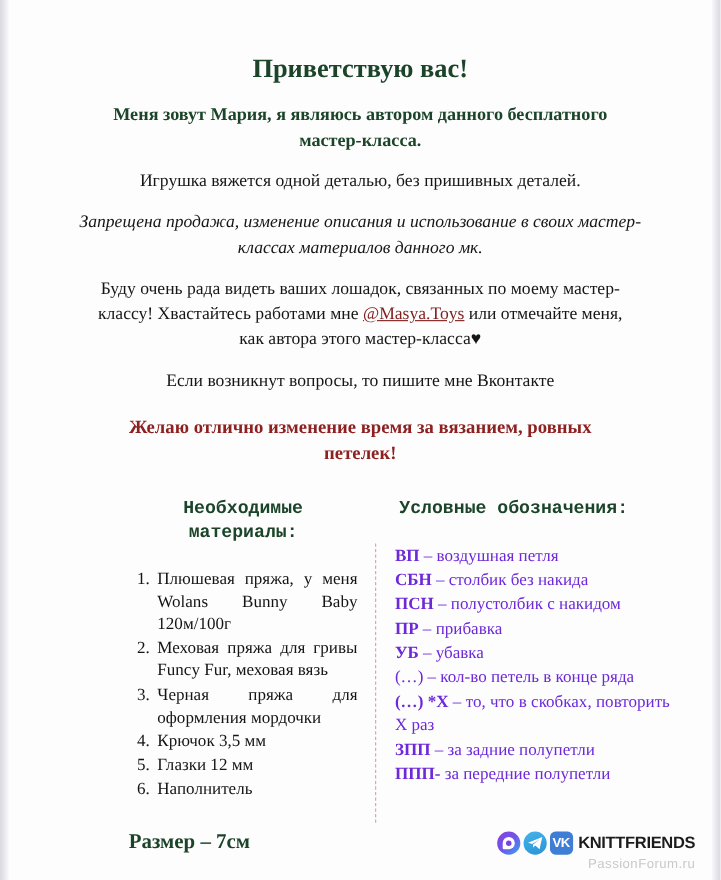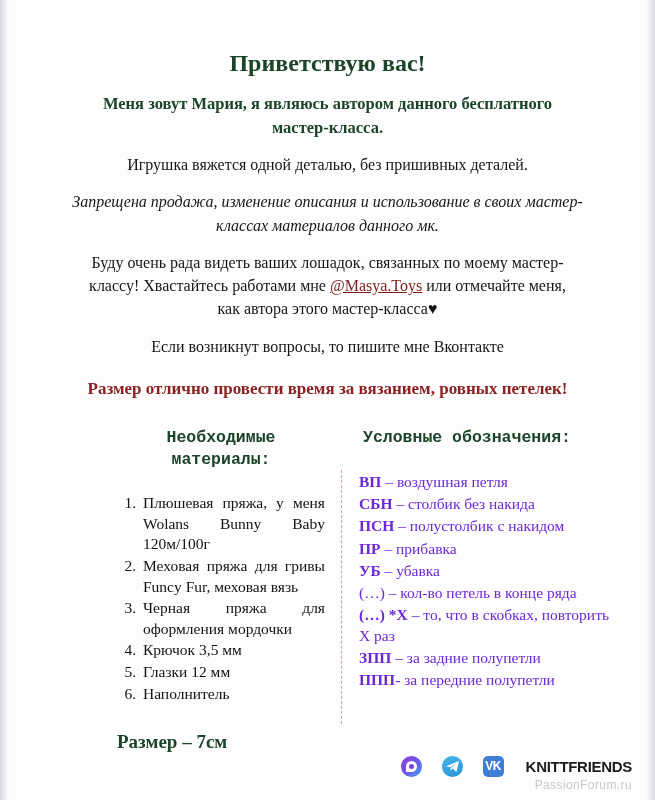--- a/index.html
+++ b/index.html
@@ -168,21 +168,21 @@
   .footer {
     position: absolute;
     right: 14px;
     bottom: 8px;
     text-align: right;
   }
   .brand-row {
     display: flex;
     align-items: center;
     justify-content: flex-end;
-    gap: 20px;
+    gap: 3px;
   }
   .sicon {
     width: 21px;
     height: 21px;
     display: inline-block;
     flex: 0 0 auto;
   }
   .sicon.viber {
     border-radius: 50%;
     background: linear-gradient(135deg, #8b3fe0 0%, #6f55e8 50%, #3aa7ef 100%);
@@ -253,21 +253,21 @@
     <p class="author">Меня зовут Мария, я являюсь автором данного бесплатного мастер-класса.</p>
 
     <p class="para">Игрушка вяжется одной деталью, без пришивных деталей.</p>
 
     <p class="para italic">Запрещена продажа, изменение описания и использование в своих мастер-классах материалов данного мк.</p>
 
     <p class="para tag-block"><span>Буду очень рада видеть ваших лошадок, связанных по моему мастер-классу! Хвастайтесь работами мне </span><a class="link" href="#">@Masya.Toys</a><span> или отмечайте меня, как автора этого мастер-класса</span><span class="heart">♥</span></p>
 
     <p class="para">Если возникнут вопросы, то пишите мне Вконтакте</p>
 
-    <p class="wish">Размер отлично провести время за вязанием, ровных петелек!</p>
+    <p class="wish">Желаю отлично изменение время за вязанием, ровных петелек!</p>
 
     <div class="columns">
       <div class="divider"></div>
 
       <div class="col-left">
         <div class="col-title">Необходимые материалы:</div>
         <ol class="materials">
           <li>Плюшевая пряжа, у меня Wolans Bunny Baby 120м/100г</li>
           <li>Меховая пряжа для гривы Funcy Fur, меховая вязь</li>
           <li>Черная пряжа для оформления мордочки</li>

